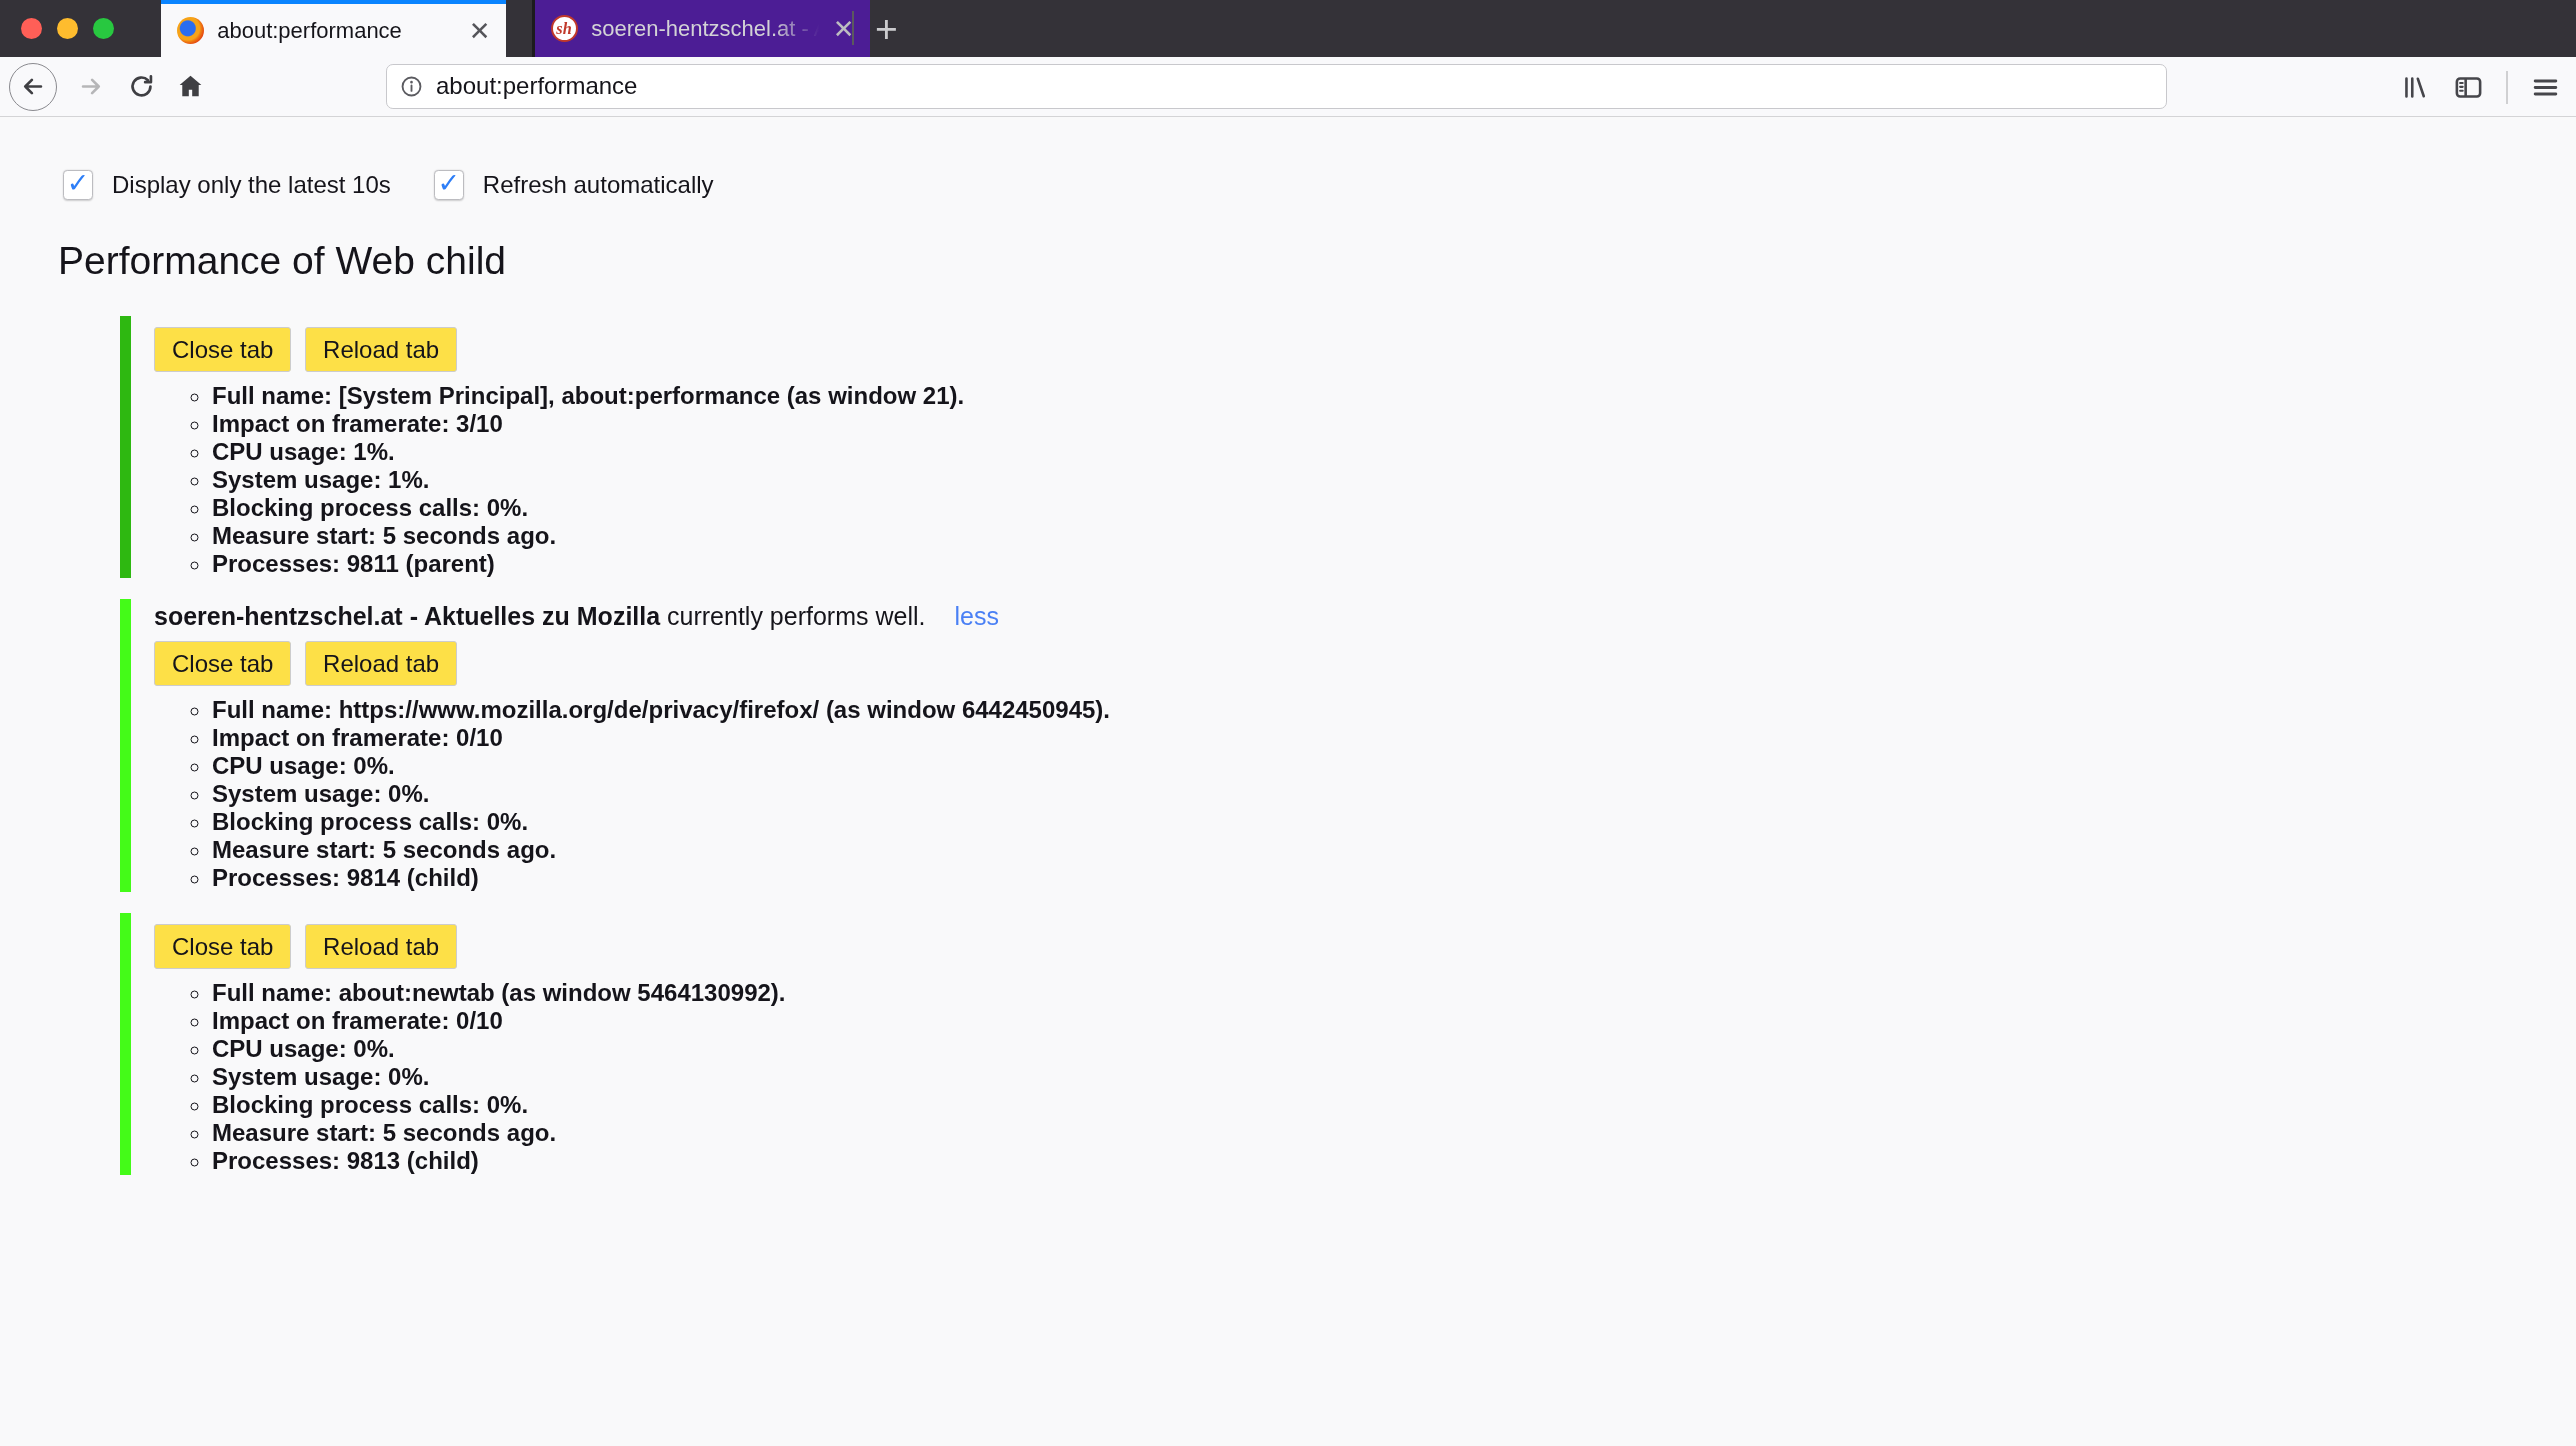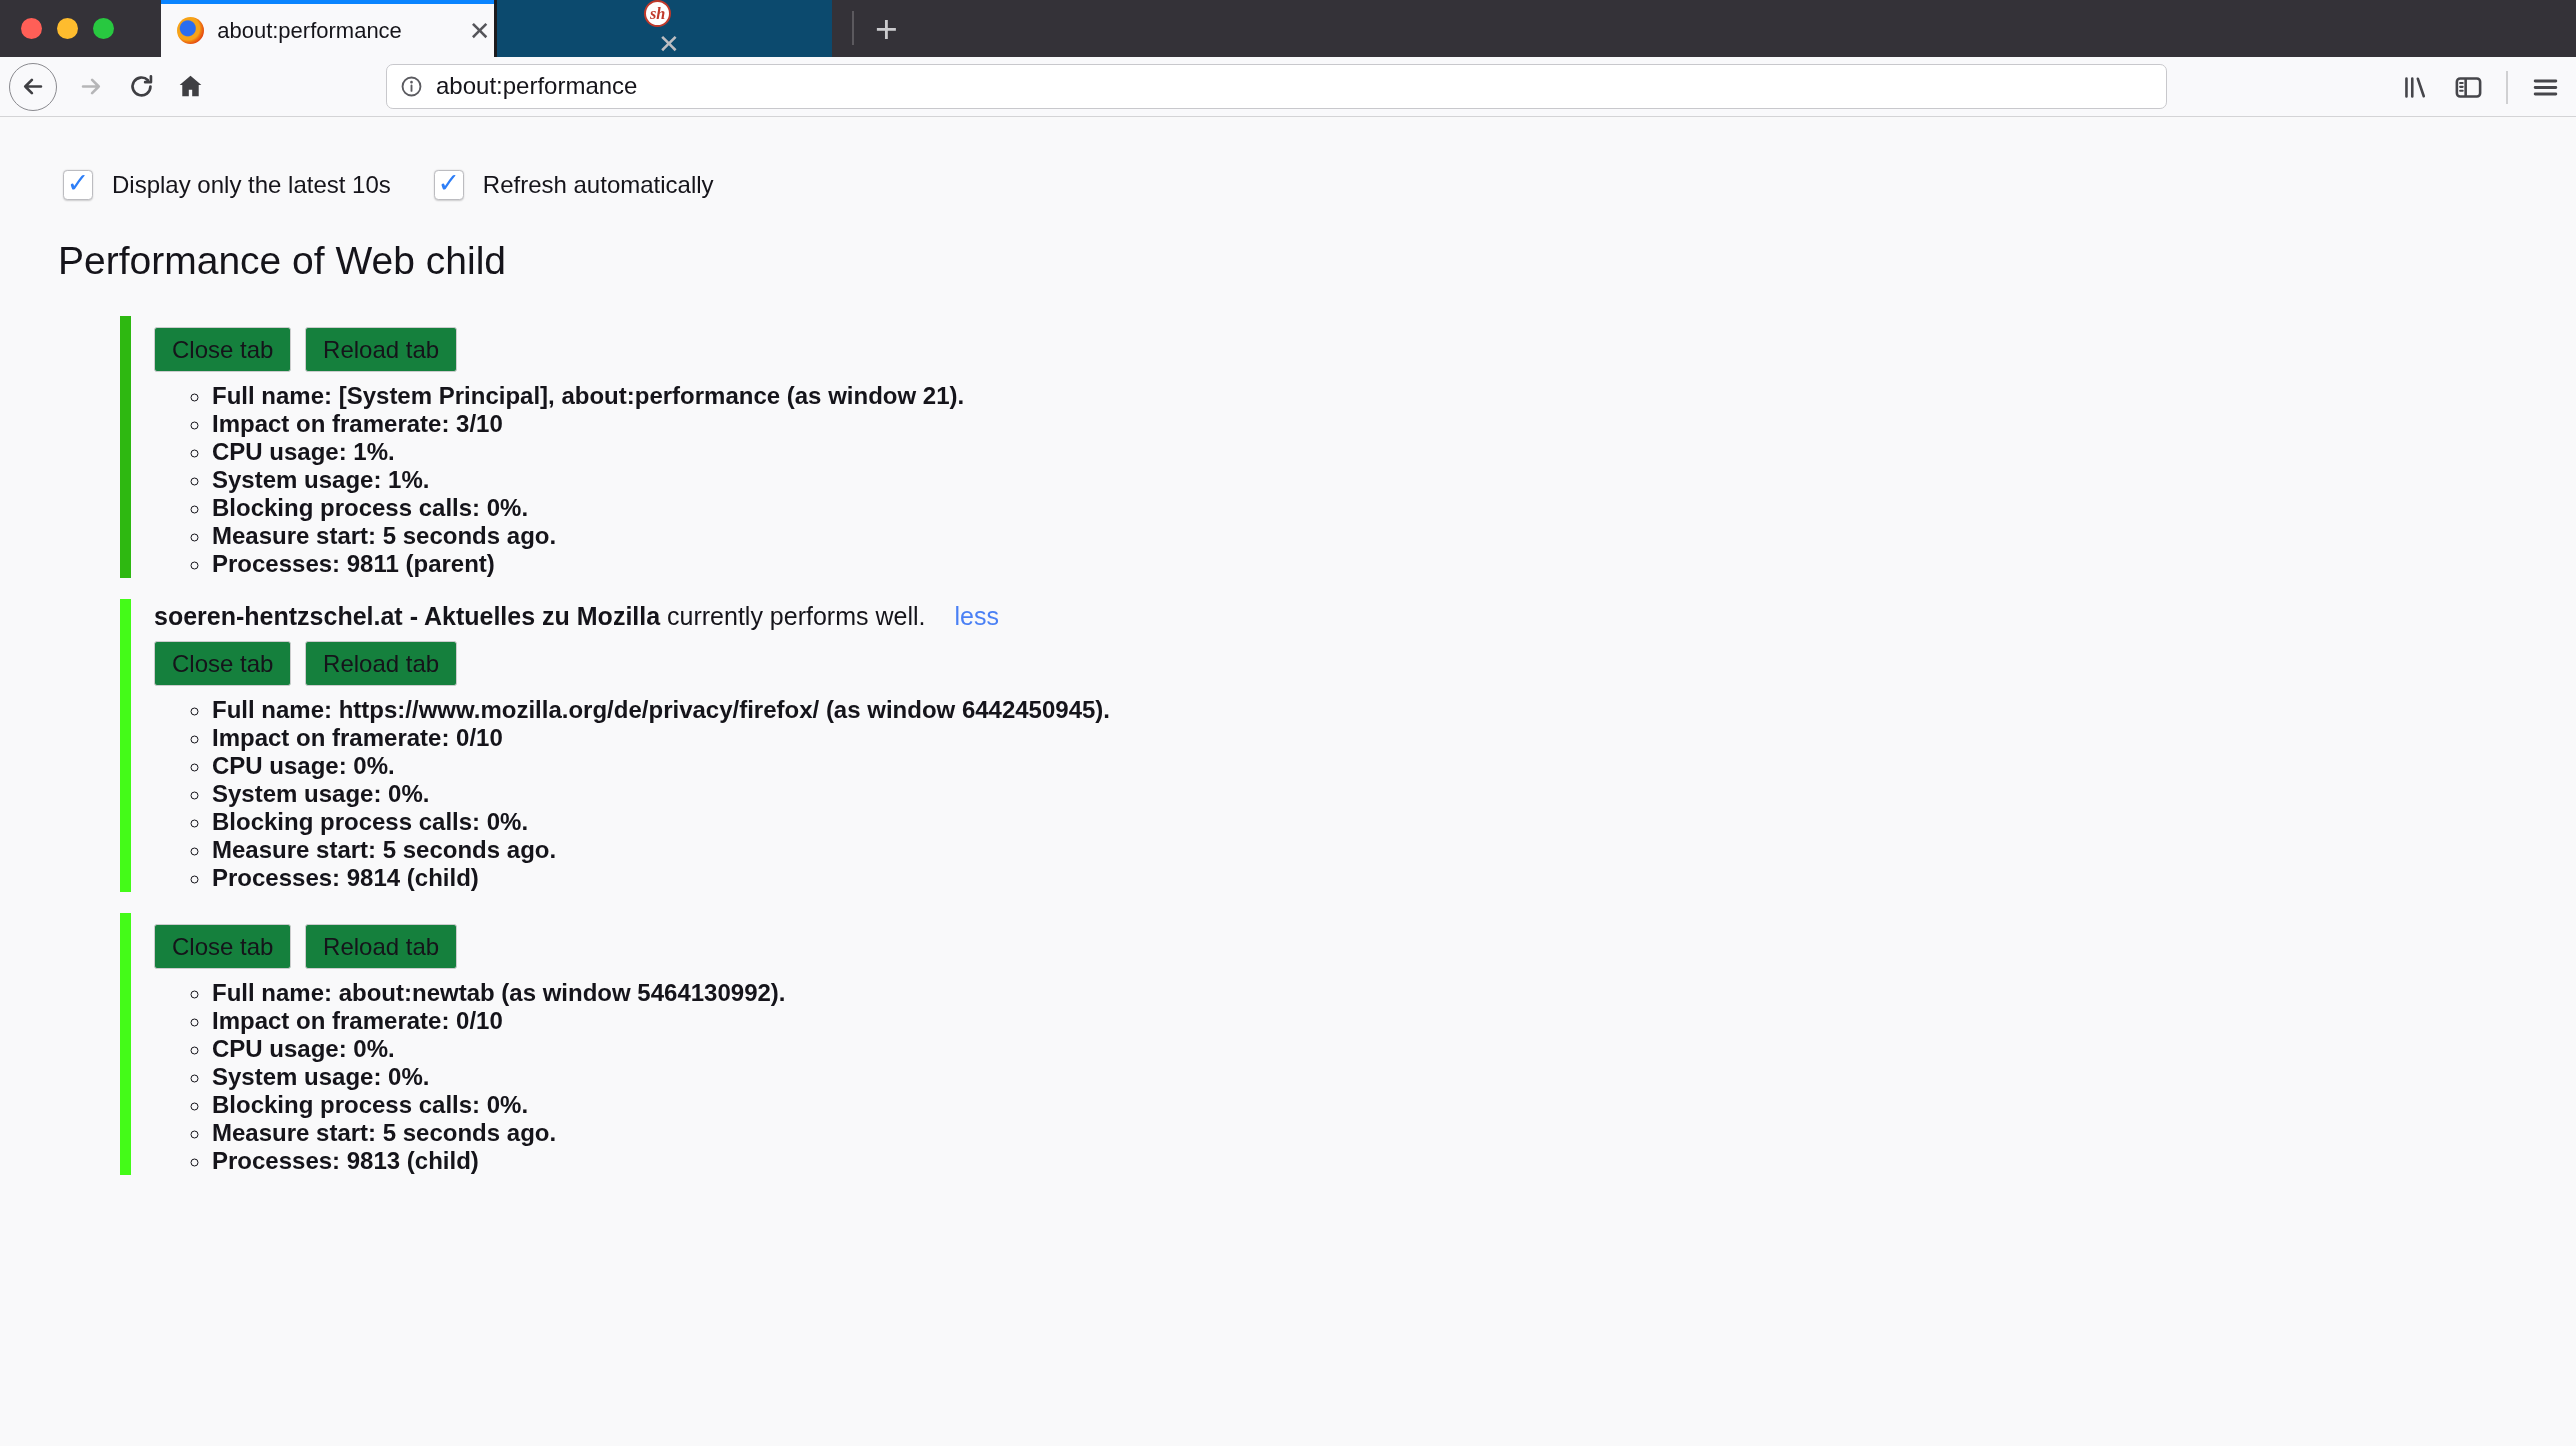--- a/index.html
+++ b/index.html
@@ -7,21 +7,21 @@
     font-family:"Liberation Sans","DejaVu Sans",sans-serif; background:#f9f9fa; color:#15141a; }
 
   
   .tabbar { position:relative; height:57px; background:#343238; }
   .traffic { position:absolute; left:20.6px; top:0; height:57px; display:flex; align-items:center; gap:14.6px; }
   .light { width:21.5px; height:21.5px; border-radius:50%; display:inline-block; }
   .light.red{ background:#ff5f57; } .light.yellow{ background:#febc2e; } .light.green{ background:#28c840; }
 
   .tab { position:absolute; top:0; height:57px; display:flex; align-items:center; padding:0 15.5px; }
   .tab.active { left:161px; width:345px; background:#f9f9fb; border-top:4.3px solid #0a84ff; }
-  .tab.inactive { left:494px; width:338px; background:#0c4a6e; border-left:3.4px solid #1c1b1e;flex-direction:column; }
+  .tab.inactive { left:532px; width:338px; background:#4c1d95; border-left:3.4px solid #1c1b1e; }
   .favicon { width:27px; height:27px; border-radius:50%; flex:0 0 auto; margin-right:13.7px; }
   .favicon.firefox { background:radial-gradient(circle at 40% 42%, #2a6df0 0 33%, #f6a318 38% 52%, #ef7a12 60%, #e0340e 78%, #c7220c 100%); }
   .favicon.sh { background:#fff; border:2.6px solid #c0392b; color:#c0392b; display:flex; align-items:center; justify-content:center;
     font-family:"Liberation Serif","DejaVu Serif",serif; font-style:italic; font-weight:bold; font-size:16.3px; }
   .tab-title { font-size:22px; flex:1 1 auto; white-space:nowrap; overflow:hidden; }
   .tab.active .tab-title { color:#15141a; }
   .tab.inactive .tab-title { color:#d3d3d6;
     -webkit-mask-image:linear-gradient(to right,#000 78%,transparent 98%);
             mask-image:linear-gradient(to right,#000 78%,transparent 98%); }
   .tab-close { font-size:26px; line-height:1; margin-left:8.6px; cursor:default; }
@@ -67,21 +67,21 @@
   .sec-bar { width:11px; flex:0 0 auto; margin-right:23px; }
   .sec-bar.accent-0 { background:#2eb811; }
   .sec-bar.accent-1 { background:#44fb18; }
   .sec-bar.accent-2 { background:#44fb18; }
   .sec-body { padding-top:1.7px; }
   .sec-header { font-size:25px; line-height:31px; }
   .sec-name { font-weight:700; }
   .sec-status { margin-left:6.9px; }
   .less-link { margin-left:29px; color:#4a80f5; cursor:pointer; }
   .btn-row { margin-top:9.4px; display:flex; gap:13.7px; }
-  .tab-action-btn { font-family:inherit; font-size:24px; color:#15141a; background:#15803d;
+  .tab-action-btn { font-family:inherit; font-size:24px; color:#15141a; background:#fde047;
     border:1.7px solid #cccccd; border-radius:3px; padding:6.9px 17px; height:45px; }
   .sec-list { margin-top:10.3px; padding-left:58px; list-style:circle outside; }
   .sec-list li { font-size:24px; line-height:28px;font-weight:bold; }
 </style>
 </head>
 <body>
 
 <div class="tabbar">
   <div class="traffic">
     <span class="light red"></span>

